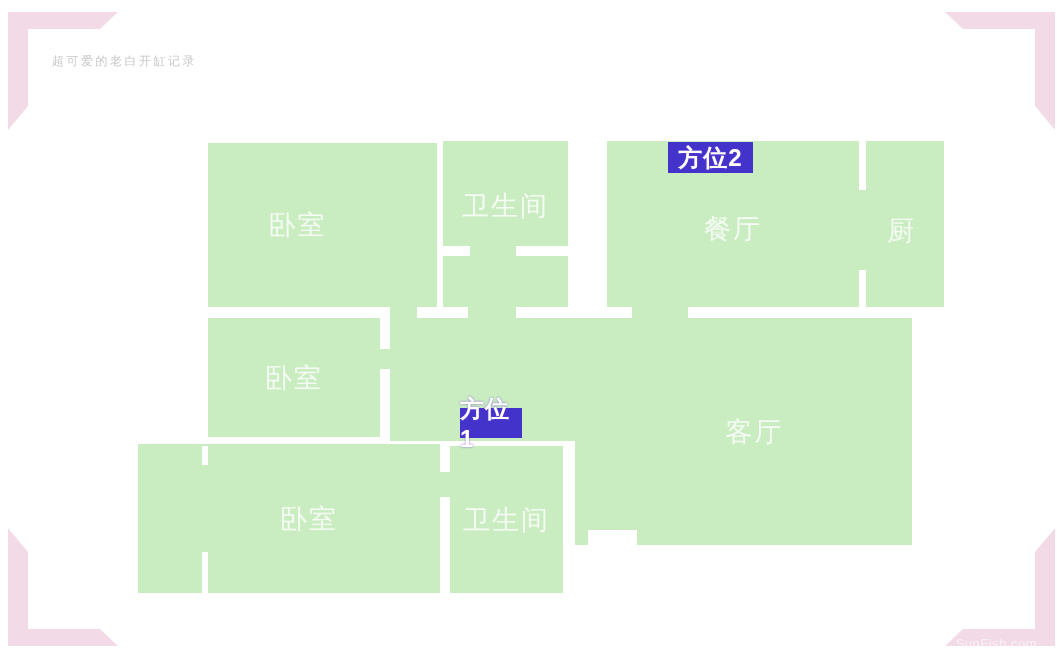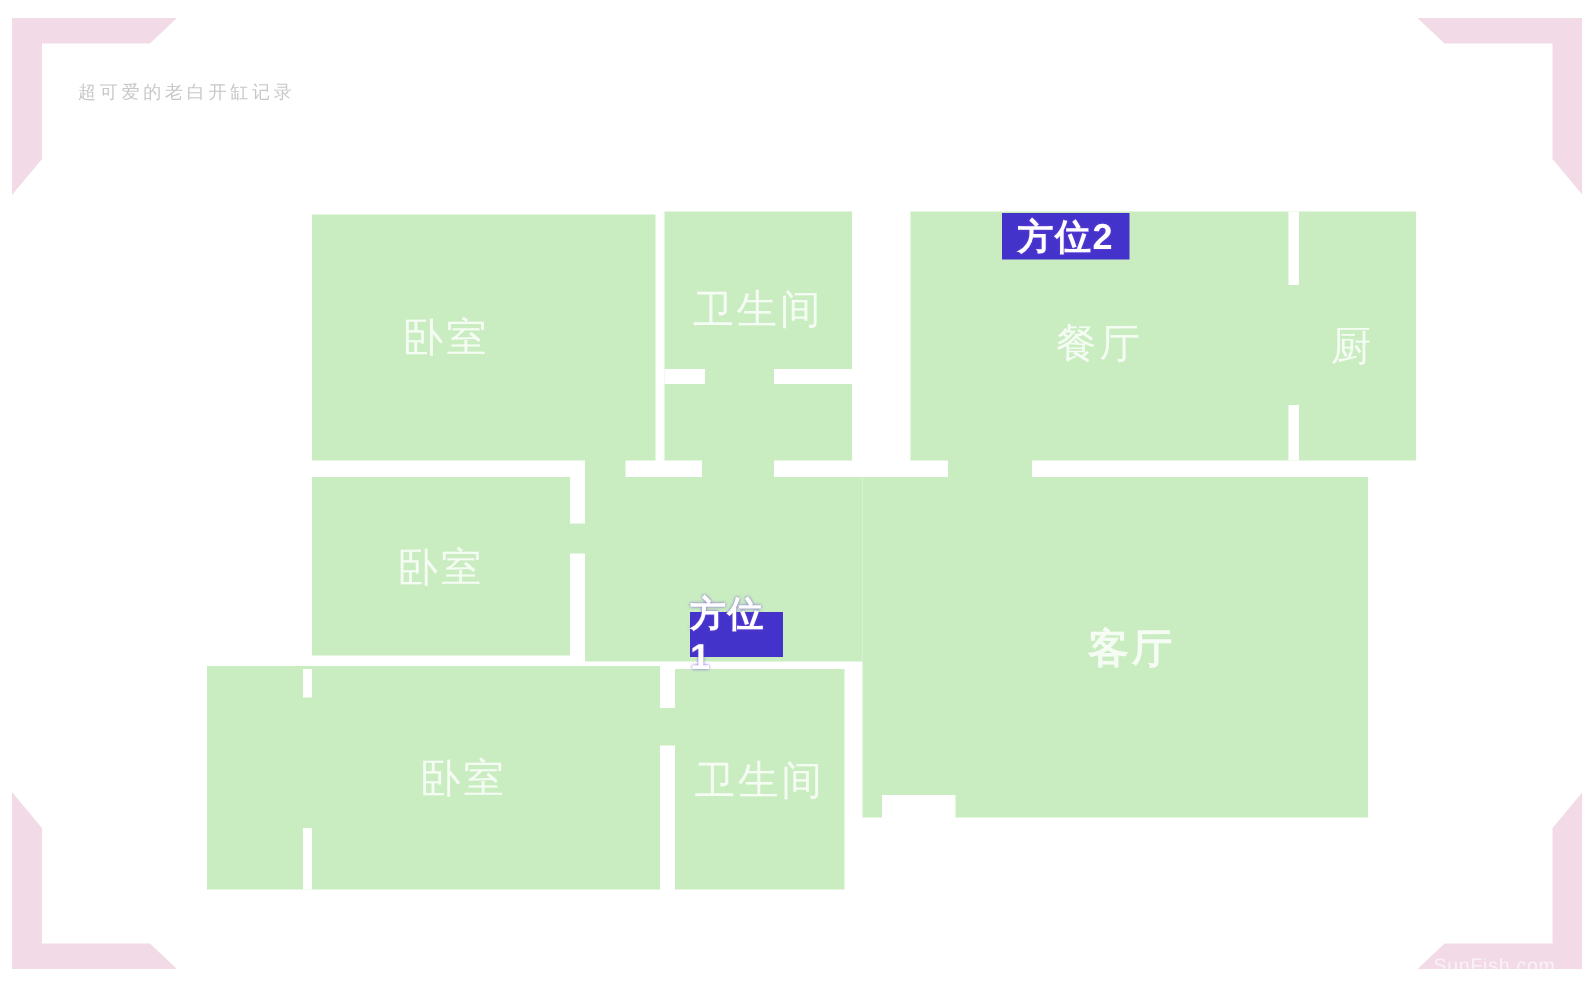--- a/index.html
+++ b/index.html
@@ -79,21 +79,21 @@
 
     <div class="room" style="left:208px;top:318px;width:172px;height:119px;">
       <span class="room-label">卧室</span>
     </div>
     <div class="door" style="left:380px;top:349px;width:10px;height:20px;"></div>
 
     <div class="room" style="left:390px;top:318px;width:185px;height:123px;"></div>
     <div class="door" style="left:390px;top:305px;width:27px;height:15px;"></div>
     <div class="door" style="left:468px;top:305px;width:48px;height:17px;"></div>
 
-    <div class="room" style="left:575px;top:318px;width:337px;height:227px;font-weight:bold;">
+    <div class="room" style="left:575px;top:318px;width:337px;height:227px;">
       <span class="room-label" style="padding-left:22px;">客厅</span>
     </div>
     <div class="door" style="left:632px;top:305px;width:56px;height:15px;"></div>
     <div class="wall" style="left:588px;top:530px;width:49px;height:17px;"></div>
 
     <div class="room" style="left:138px;top:444px;width:302px;height:149px;">
       <span class="room-label" style="padding-left:40px;">卧室</span>
       <span class="wall" style="left:64px;top:2px;width:6px;height:19px;"></span>
       <span class="wall" style="left:64px;top:108px;width:6px;height:41px;"></span>
     </div>

